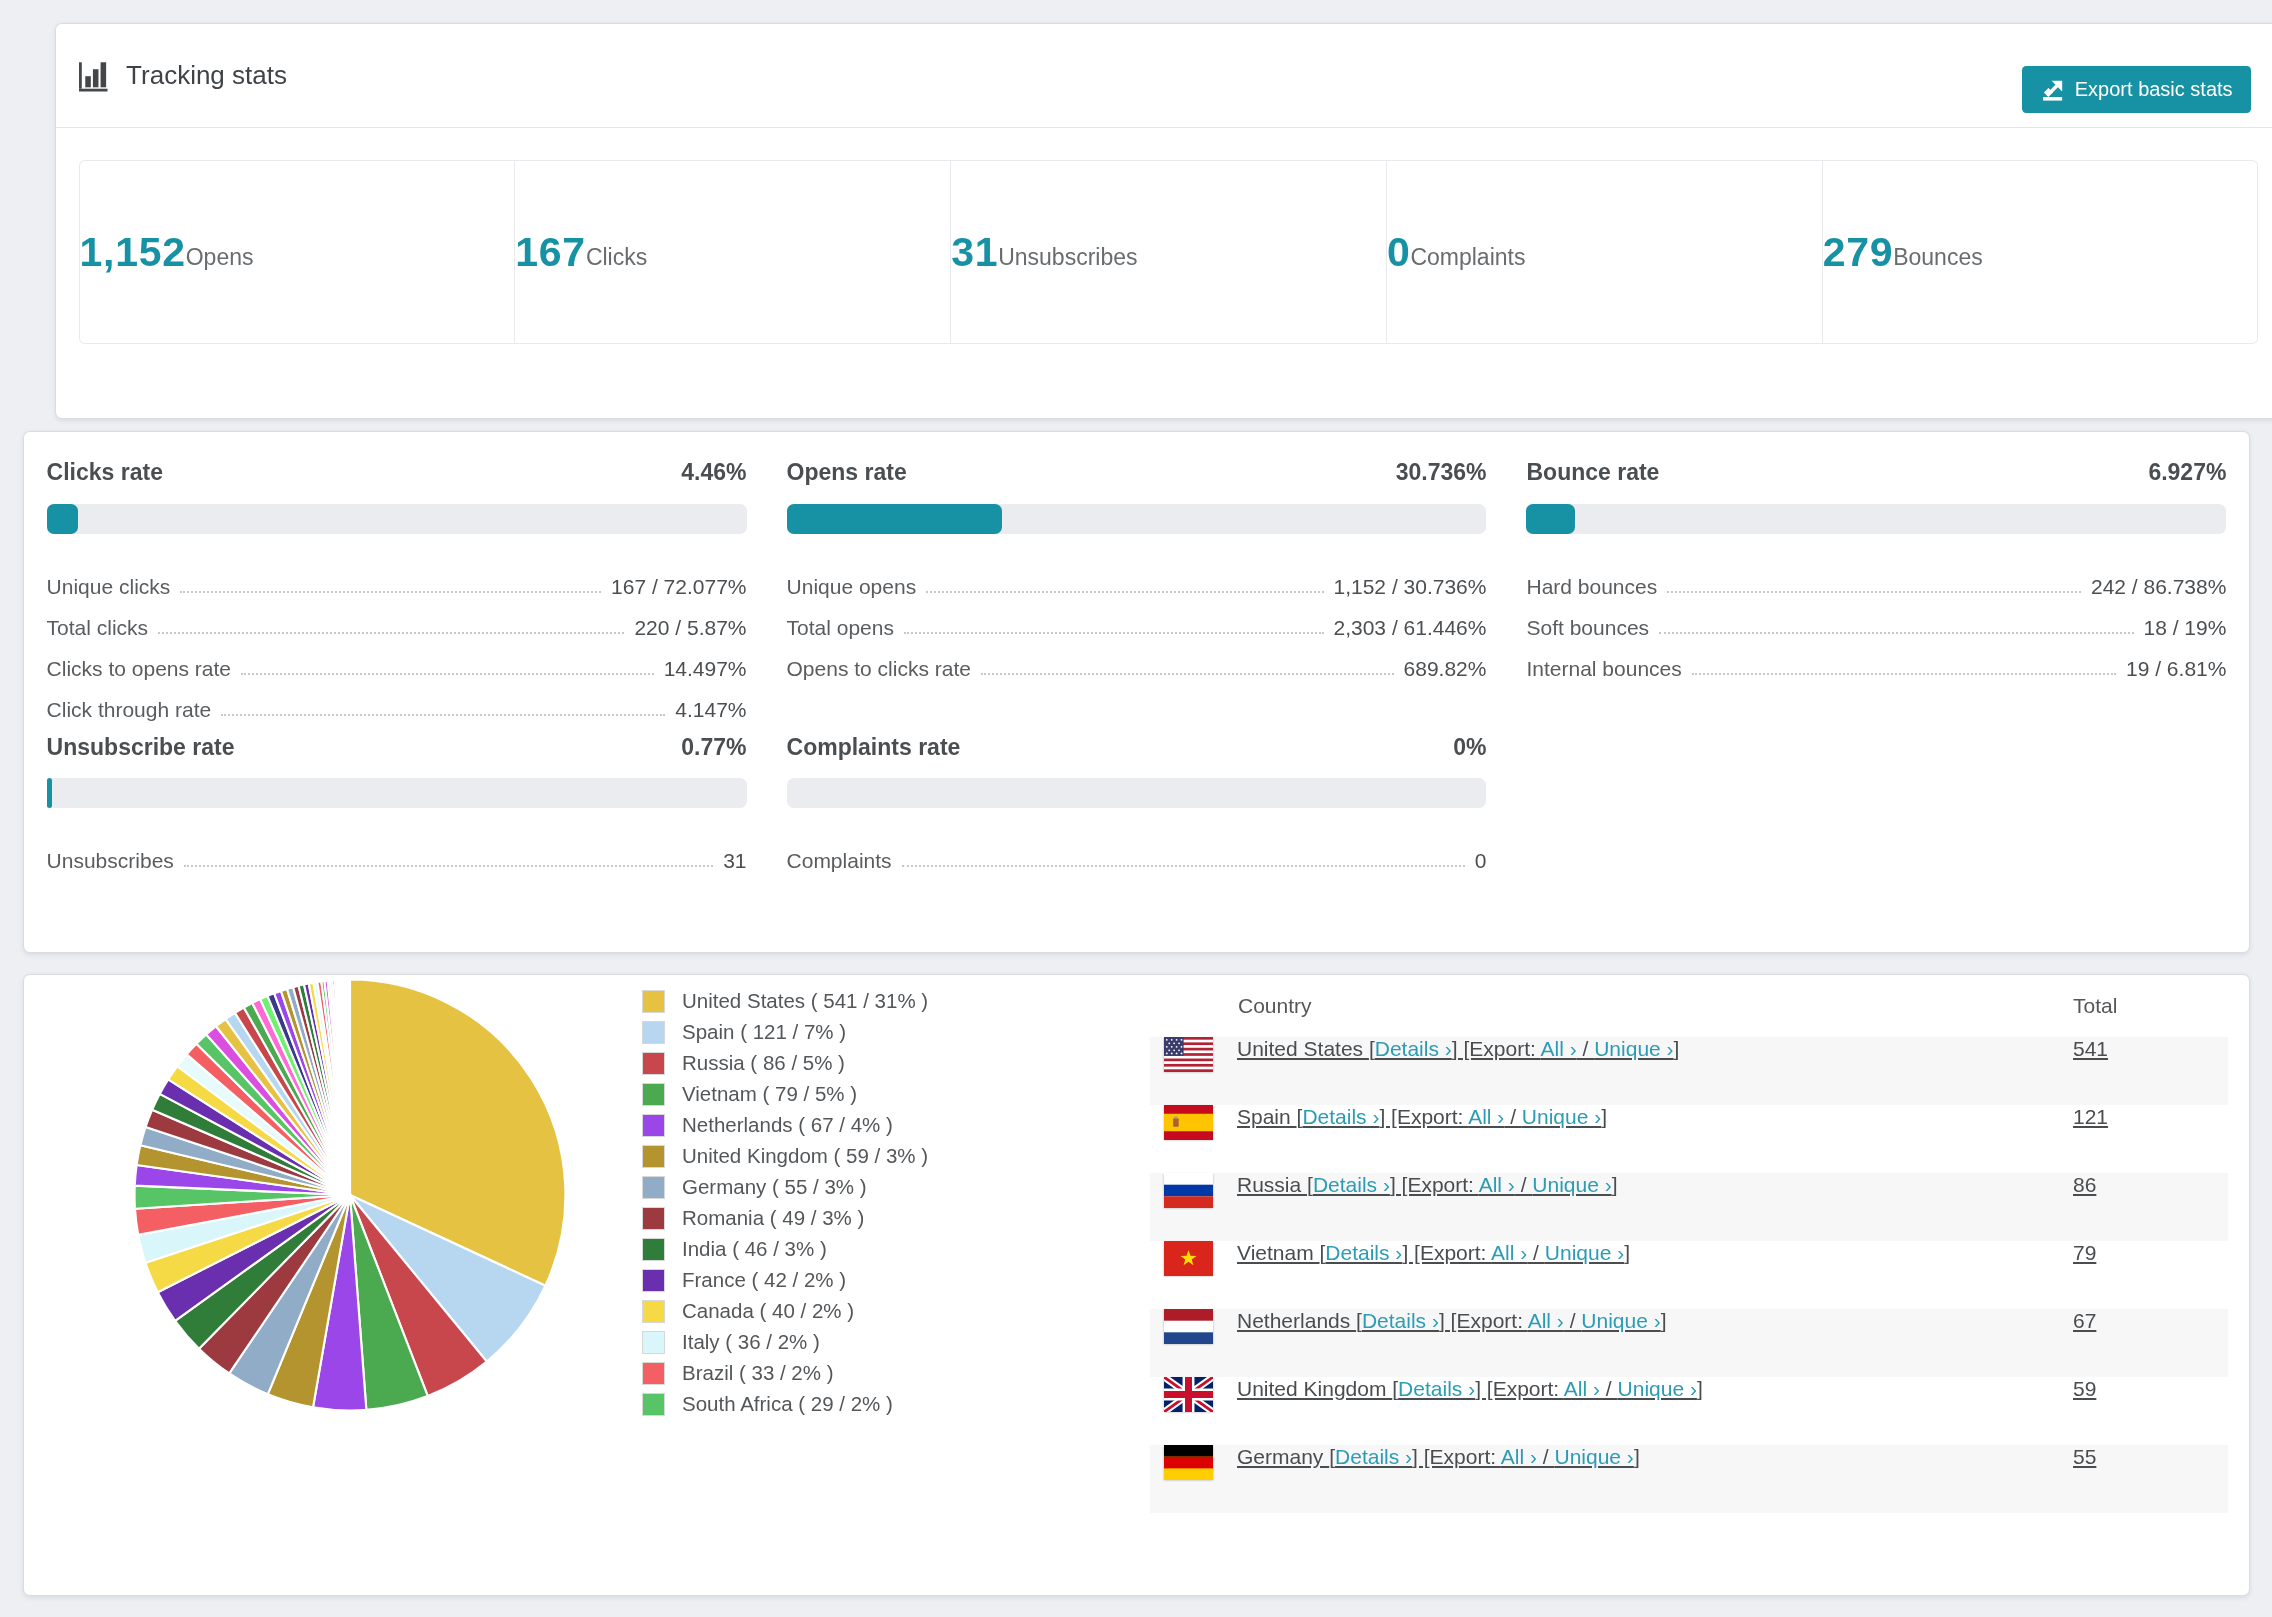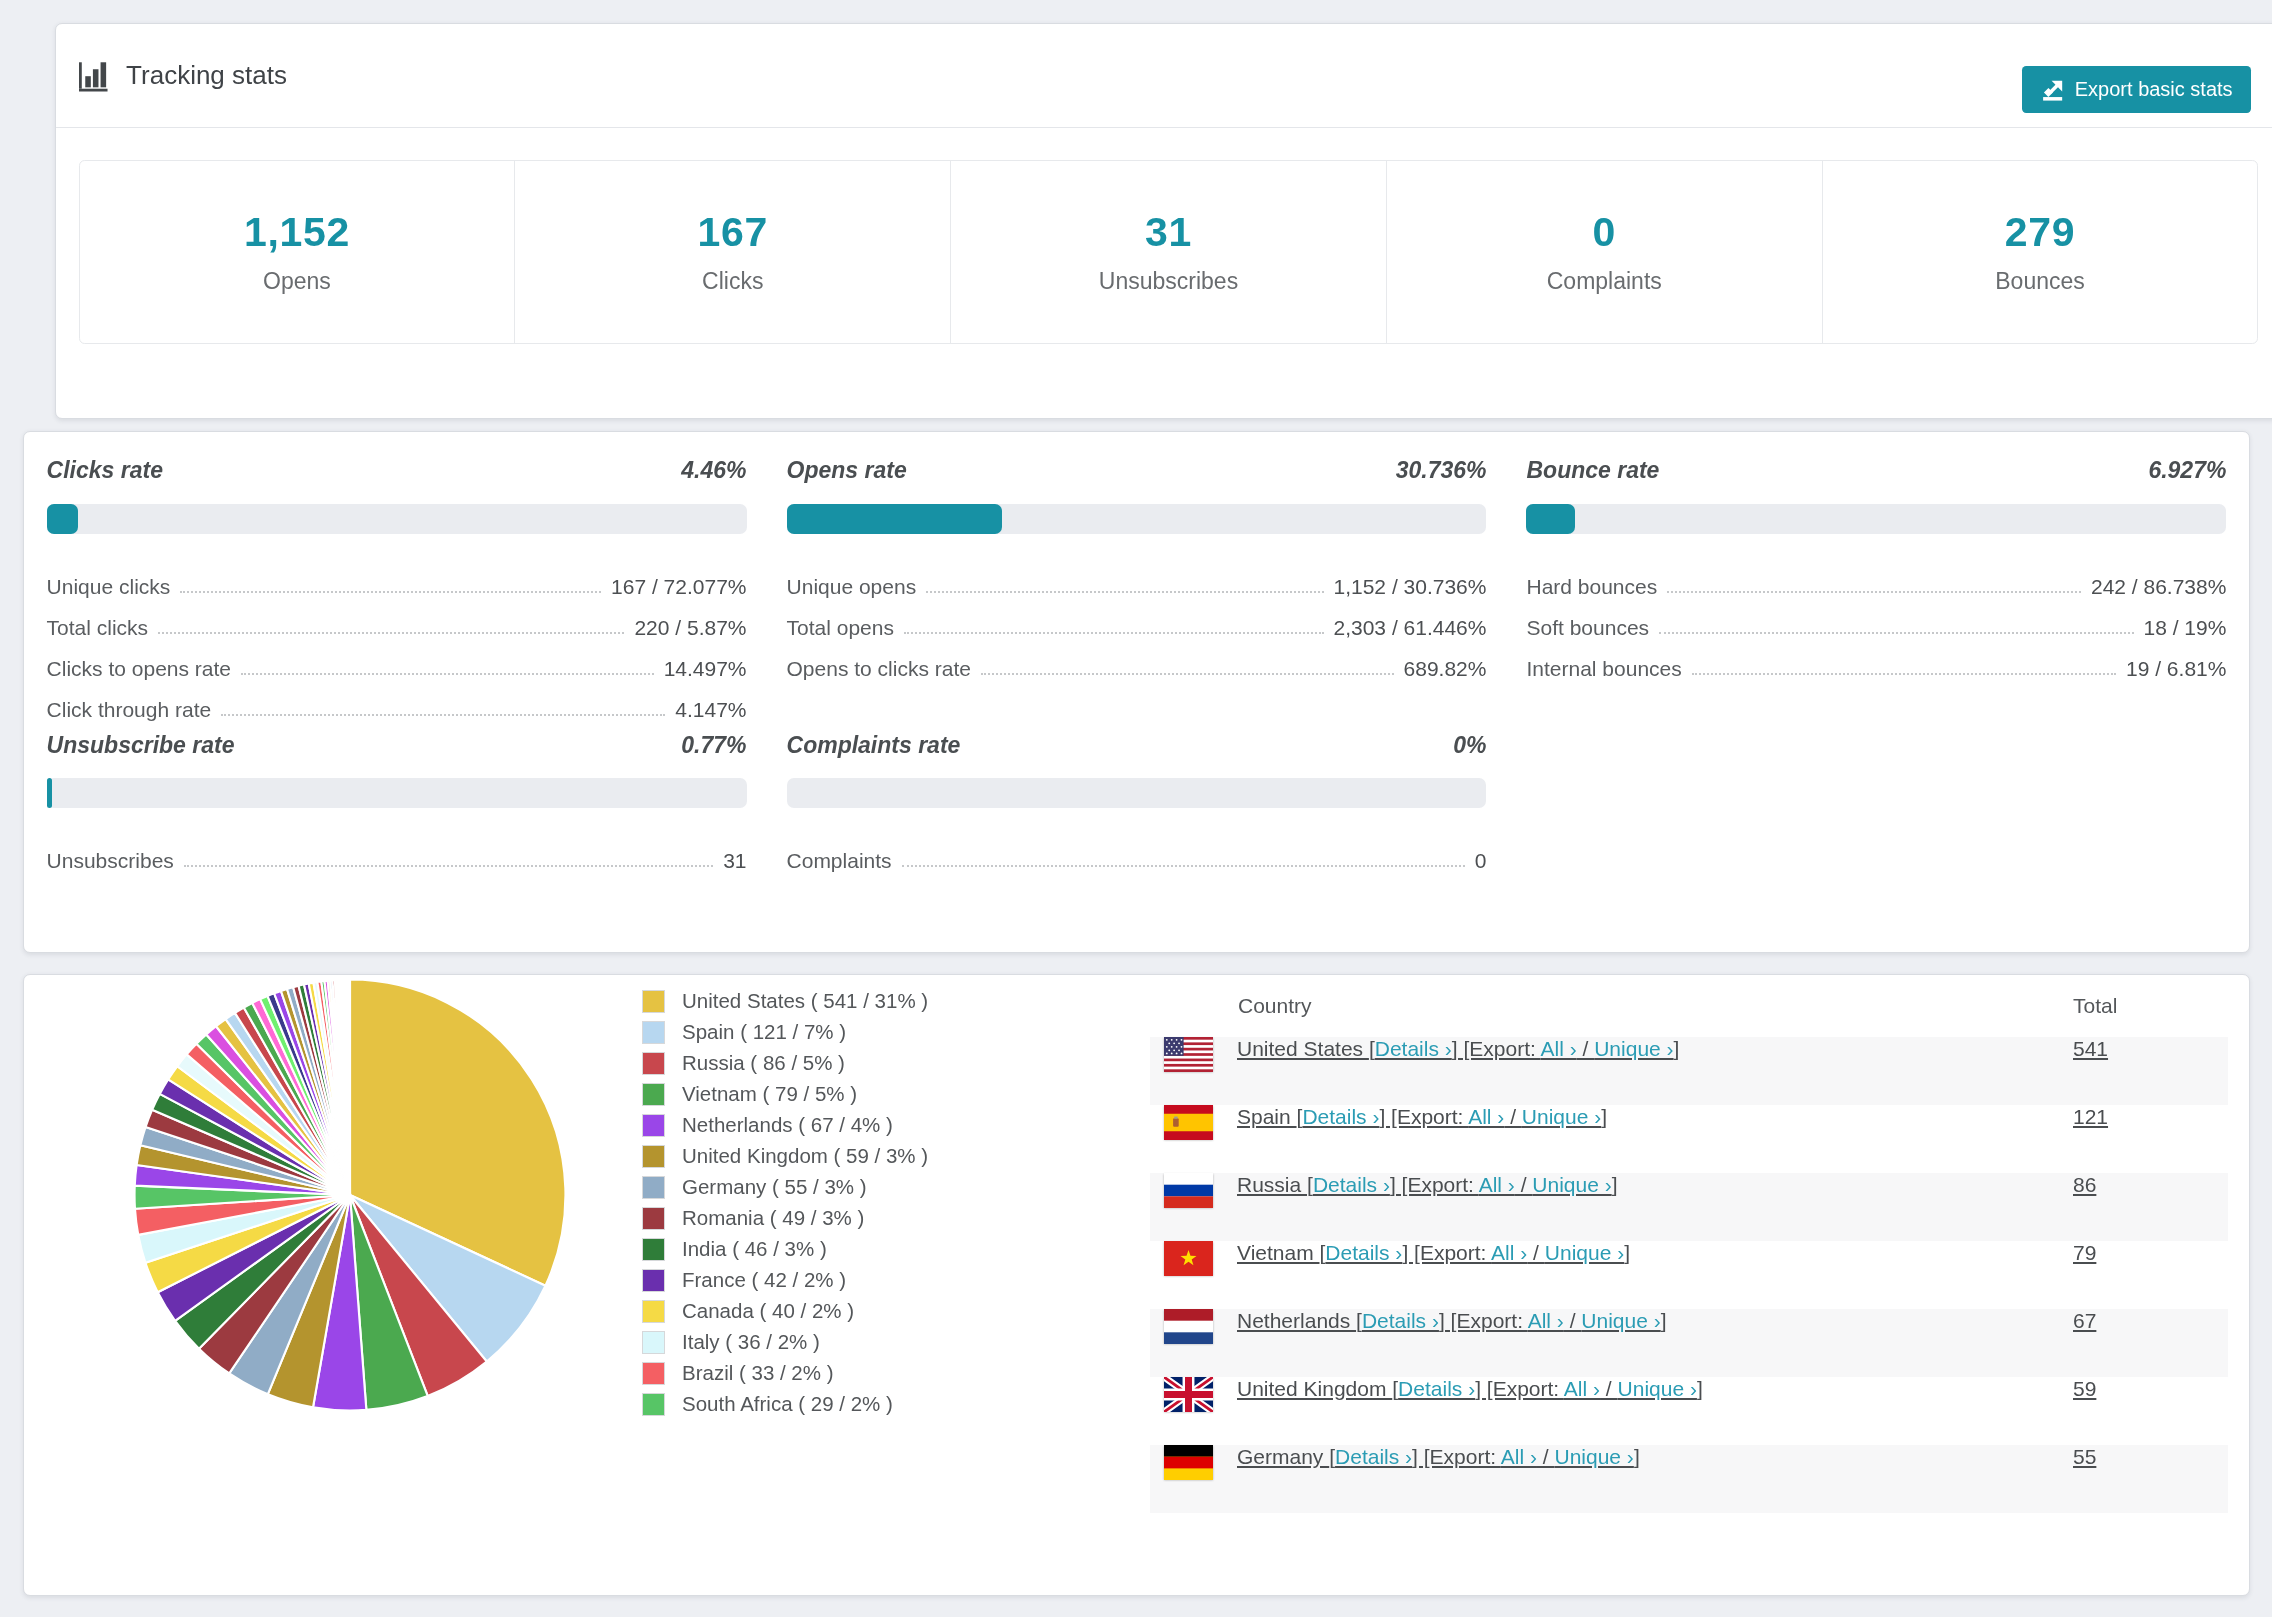--- a/index.html
+++ b/index.html
@@ -15,29 +15,29 @@
              border-bottom:0.7px solid #e4e6ea;}
   .card-head .head-icon{display:flex;margin-right:15.5px;}
   .card-title{font-size:26px;color:#3f4347;font-weight:400;}
 
   .export-btn{position:absolute;right:30px;top:42px;height:47px;display:flex;align-items:center;
               gap:10px;padding:0 18.4px;background:#1791a4;border:none;border-radius:4.2px;
               color:#fff;font-size:20px;font-family:"Liberation Sans",sans-serif;cursor:pointer;}
 
   .stats-row{position:absolute;left:22.6px;right:22.6px;top:136px;height:182px;
              border:0.7px solid #e7e9ec;border-radius:5.6px;display:flex;background:#fff;}
-  .stat-cell{flex:1;display:flex;flex-direction:column;align-items:center;justify-content:center;
+  .stat-cell{flex:1;display:flex;flex-direction:row;align-items:center;justify-content:flex-start;
              border-left:0.7px solid #e7e9ec;}
   .stat-cell:first-child{border-left:none;}
   .stat-value{font-size:41px;font-weight:700;color:#1791a4;letter-spacing:0.7px;}
   .stat-label{font-size:23px;color:#696c6f;margin-top:11.3px;}
 
   #rates-grid{padding:25.4px 22.6px 0;display:grid;grid-template-columns:1fr 1fr 1fr;
               column-gap:40px;row-gap:10px;}
-  .rate-head{display:flex;justify-content:space-between;align-items:flex-start;height:31px;font-style:italic;}
+  .rate-head{display:flex;justify-content:space-between;align-items:center;height:31px;}
   .rate-title,.rate-value{font-size:23px;font-weight:700;color:#4a4e51;}
   .bar{margin-top:15.5px;height:30px;background:#eaecf0;border-radius:7px;}
   .bar-fill{height:100%;background:#1791a4;border-radius:7px;}
   .rate-rows{margin-top:24px;}
   .rate-row{display:flex;align-items:flex-end;height:41px;font-size:21px;}
   .rate-row .lbl{color:#5a5d60;white-space:nowrap;}
   .rate-row .leader{flex:1;border-bottom:2.1px dotted #c6c8ca;margin:0 10px 6.4px;}
   .rate-row .val{color:#4c4f52;white-space:nowrap;}
 
   .geo-body{position:relative;height:515px;}

